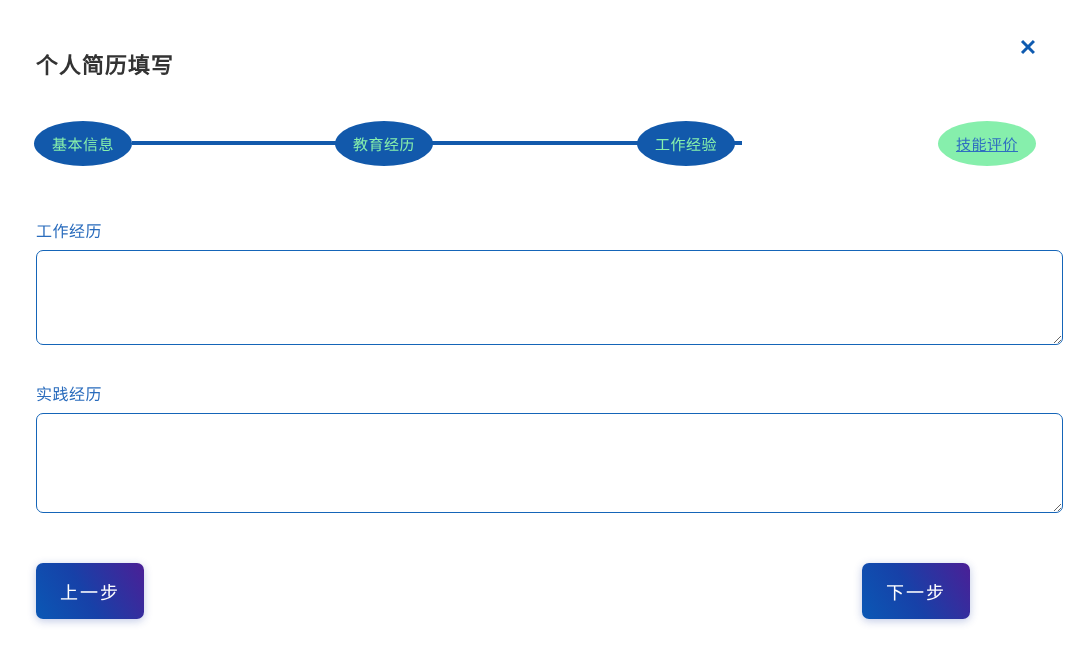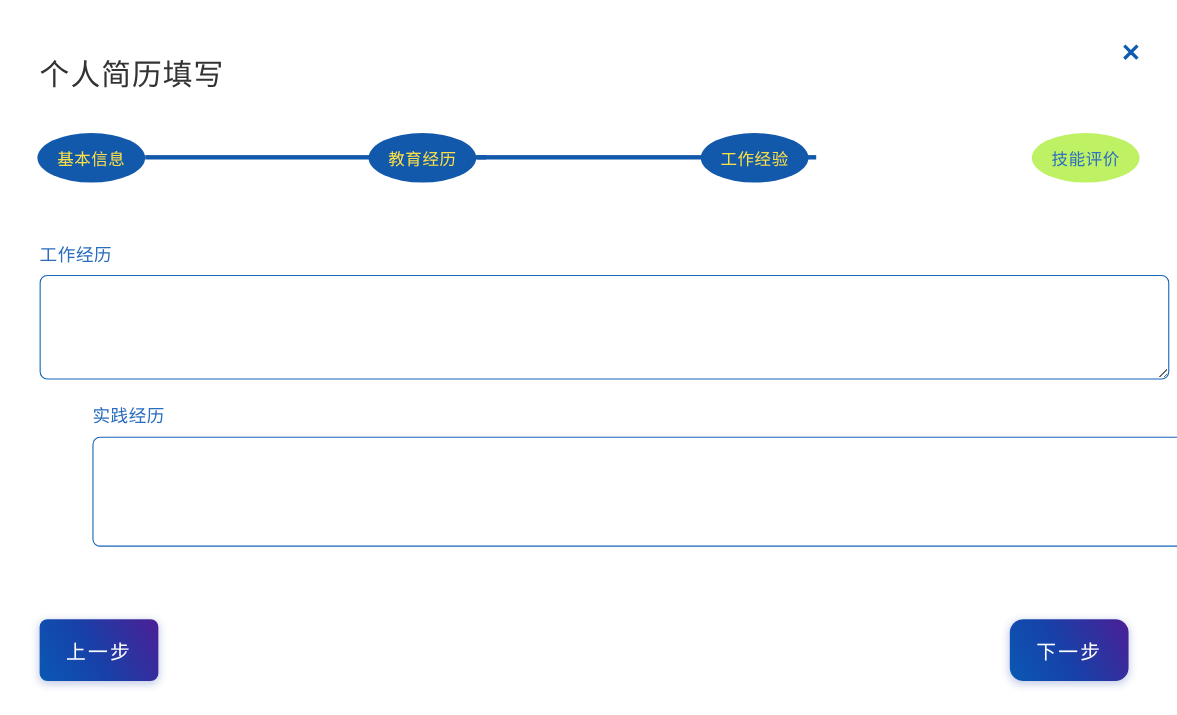--- a/index.html
+++ b/index.html
@@ -59,22 +59,22 @@
     border: none;
     padding: 0;
   }
 
   
   .page-title {
     position: absolute;
     left: 48px;
     top: 60px;
     margin: 0;
-    font-size: 27px;
-    font-weight: normal;
+    font-size: 22px;
+    font-weight: bold;
     color: #333333;
     letter-spacing: 1px;
     line-height: 1.25;
   }
 
   
   .stepper {
     position: absolute;
     left: 46px;
     top: 126px;
@@ -91,25 +91,26 @@
     align-items: center;
     justify-content: center;
     font-size: 15px;
     letter-spacing: 0.5px;
     cursor: pointer;
     z-index: 2;
     box-sizing: border-box;
   }
   .step.active {
     background: #1259ab;
-    color: #fde047;
+    color: #86efac;
   }
   .step.inactive {
-    background: #bef264;
+    background: #86efac;
     color: #2f6fc0;
+    text-decoration: underline;
   }
   .step-label { pointer-events: none; }
 
   .step-line {
     position: absolute;
     top: 23px;
     height: 4px;
     background: #1259ab;
     z-index: 1;
   }
@@ -138,41 +139,41 @@
     font-size: 15px;
     color: #222222;
     padding: 8px 10px;
     resize: vertical;
     outline: none;
   }
   .field-input::placeholder { color: #9bb6d4; }
 
   #field-work    { top: 226px; }
   #field-work .field-input    { height: 95px; }
-  #field-practice{ top: 373px; margin-left: 48px; }
+  #field-practice{ top: 389px; }
   #field-practice .field-input{ height: 100px; }
 
   
   .nav-btn {
     position: absolute;
     top: 571px;
     width: 108px;
     height: 56px;
     border: none;
     border-radius: 7px;
     background: linear-gradient(60deg, #0a58b5 0%, #1741a8 45%, #4b1f96 100%);
     color: #ffffff;
     font-family: "Liberation Sans", "DejaVu Sans", sans-serif;
     font-size: 18px;
     letter-spacing: 2px;
     cursor: pointer;
     box-shadow: 0 2px 8px rgba(30, 60, 160, 0.28);
   }
   .nav-btn.prev { left: 48px; }
-  .nav-btn.next { left: 930px; border-radius: 12px; }
+  .nav-btn.next { left: 874px; }
 </style>
 </head>
 <body>
 
 <div class="card">
 
   <div class="card-inner">
 
     <button class="close-btn">✕</button>
 

